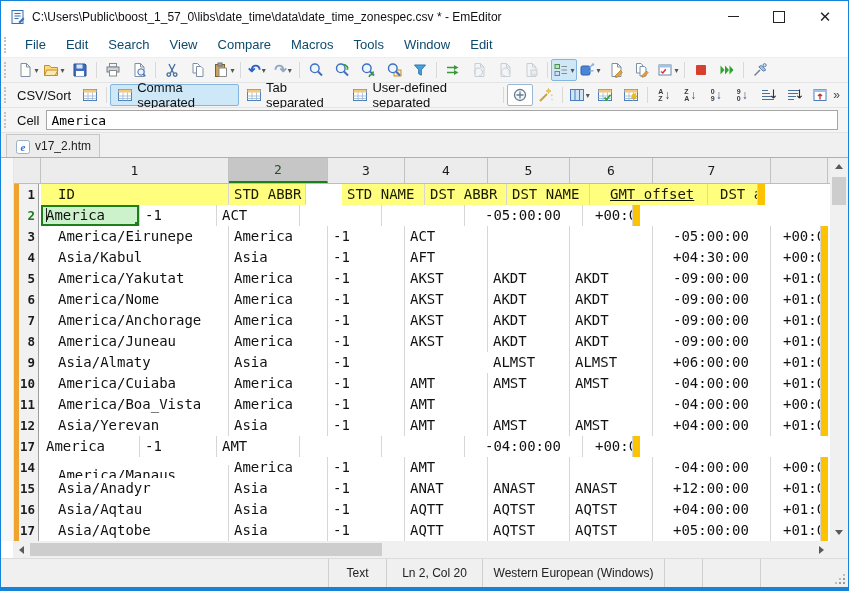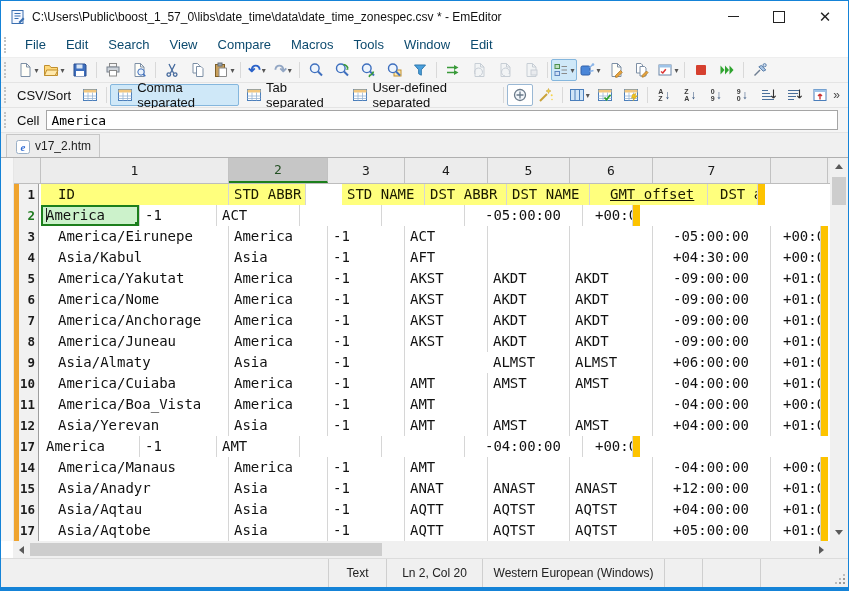--- a/index.html
+++ b/index.html
@@ -776,21 +776,21 @@
             <div class="dcell" style="width: 118px; padding-left: 20px;">-04:00:00</div>
             <div class="dcell" style="width: 50px; padding-left: 12px;">+00:00:</div>
             <div class="rstripe"></div>
           </div>
           <div class="trow">
             <div class="gutter">
               <div class="gstripe"></div>
               <div class="gnum">14</div>
             </div>
             <div class="ggap"></div>
-            <div class="dcell" style="width: 188px; padding-left: 17px;">America/Manaus</div>
+            <div class="dcell" style="width: 188px; padding-left: 17px; margin-top: 8px;">America/Manaus</div>
             <div class="dcell" style="width: 99px; padding-left: 5px;">America</div>
             <div class="dcell" style="width: 77px; padding-left: 5px;">-1</div>
             <div class="dcell" style="width: 83px; padding-left: 5px;">AMT</div>
             <div class="dcell" style="width: 82px; padding-left: 5px;"></div>
             <div class="dcell" style="width: 83px; padding-left: 5px;"></div>
             <div class="dcell" style="width: 118px; padding-left: 20px;">-04:00:00</div>
             <div class="dcell" style="width: 50px; padding-left: 12px;">+00:00:</div>
             <div class="rstripe"></div>
           </div>
           <div class="trow">

